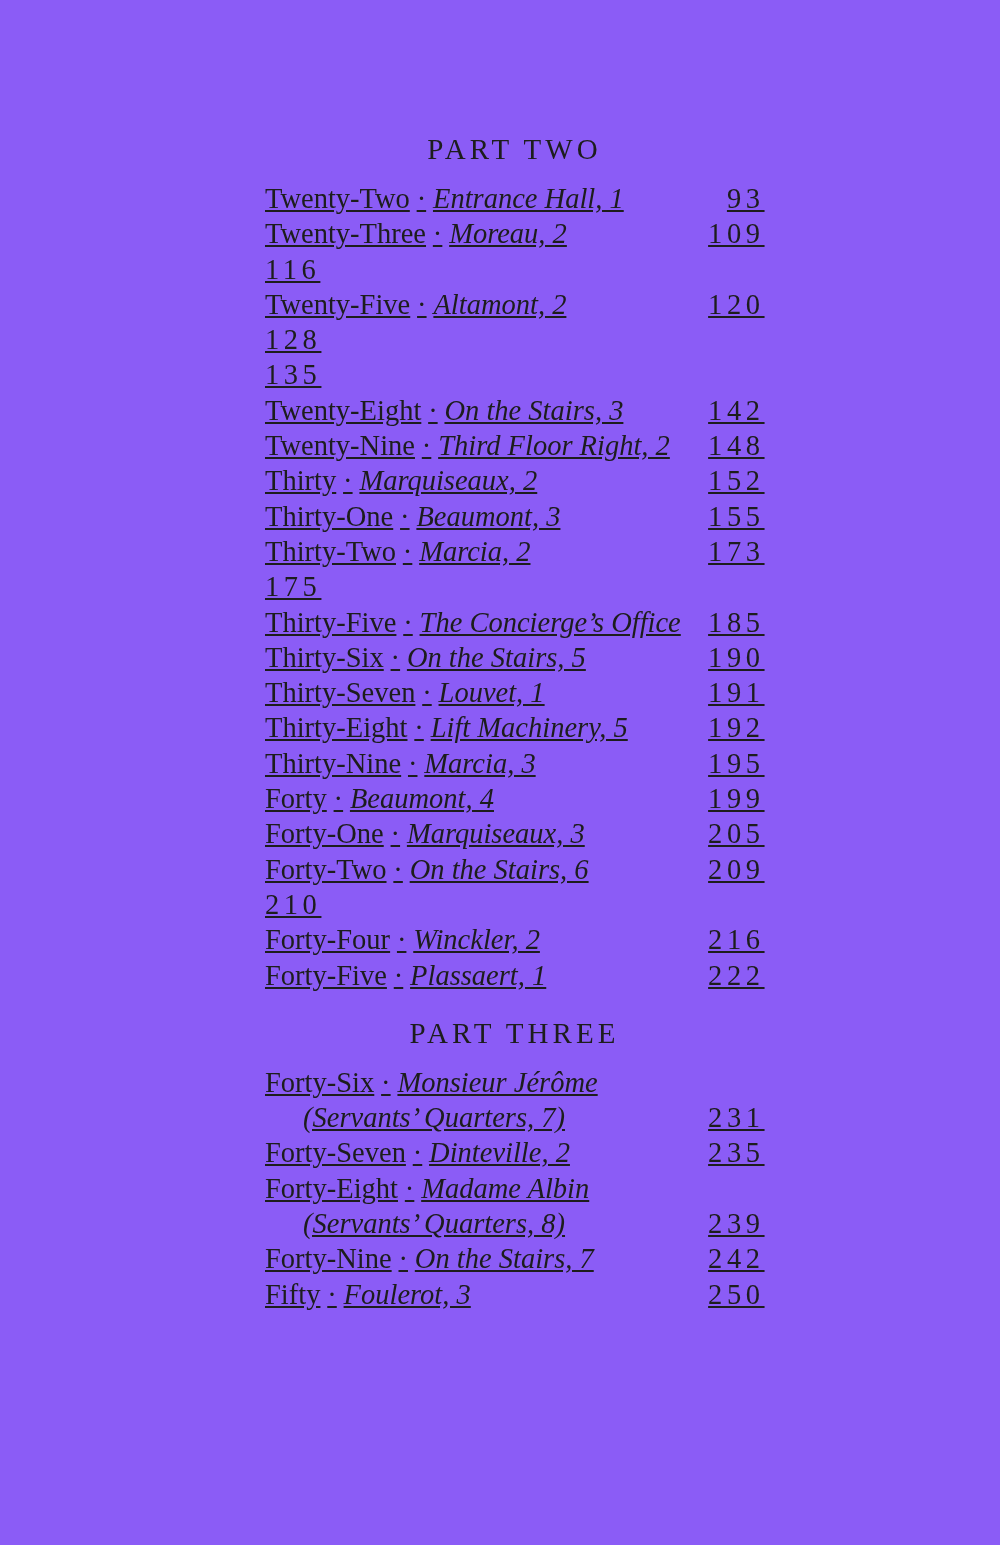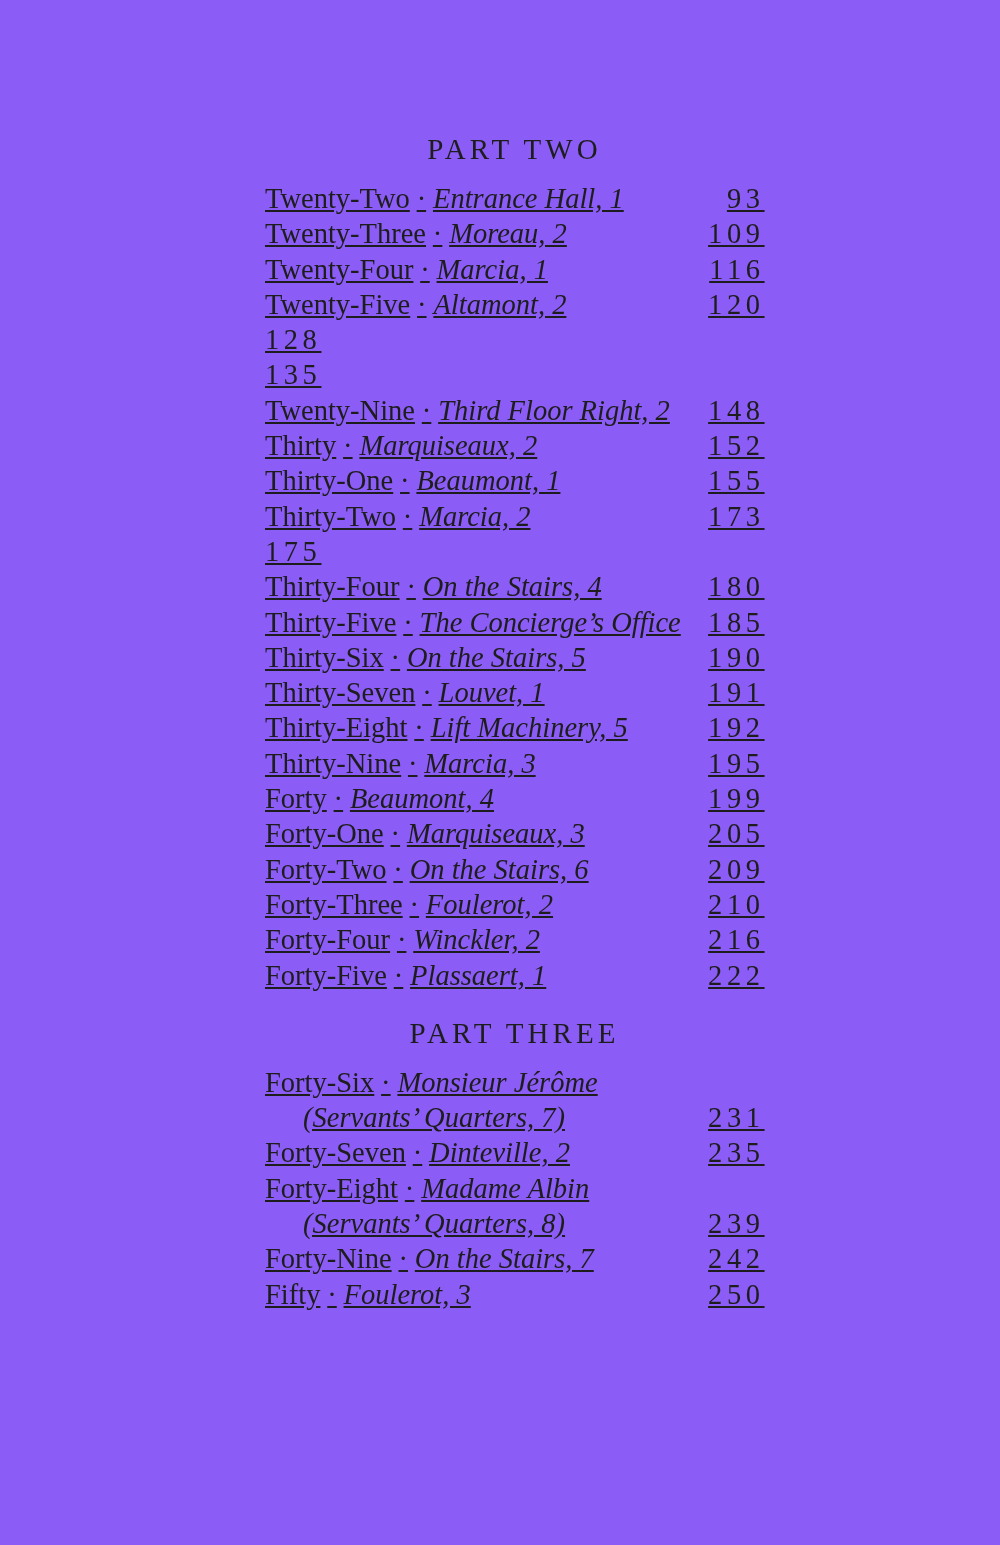--- a/index.html
+++ b/index.html
@@ -73,21 +73,20 @@
             </div>
           </div>
           <div class="entry">
             <div class="row">
               <span class="label"><span class="chapter-name">Twenty-Three</span><span class="sep">·</span><span class="chapter-title">Moreau, 2</span></span>
               <span class="pageno">109</span>
             </div>
           </div>
           <div class="entry">
             <div class="row">
-              <span class="label"><span class="chapter-name">Twenty-Four</span><span class="sep">·</span><span class="chapter-title">Marcia, 1</span></span>
               <span class="pageno">116</span>
             </div>
           </div>
           <div class="entry">
             <div class="row">
               <span class="label"><span class="chapter-name">Twenty-Five</span><span class="sep">·</span><span class="chapter-title">Altamont, 2</span></span>
               <span class="pageno">120</span>
             </div>
           </div>
           <div class="entry">
@@ -95,55 +94,55 @@
               <span class="pageno">128</span>
             </div>
           </div>
           <div class="entry">
             <div class="row">
               <span class="pageno">135</span>
             </div>
           </div>
           <div class="entry">
             <div class="row">
+              <span class="label"><span class="chapter-name">Twenty-Eight</span><span class="sep">·</span><span class="chapter-title">On the Stairs, 3</span></span>
+              <span class="pageno">142</span>
+            </div>
+          </div>
+          <div class="entry">
+            <div class="row">
               <span class="label"><span class="chapter-name">Twenty-Nine</span><span class="sep">·</span><span class="chapter-title">Third Floor Right, 2</span></span>
               <span class="pageno">148</span>
             </div>
           </div>
           <div class="entry">
             <div class="row">
               <span class="label"><span class="chapter-name">Thirty</span><span class="sep">·</span><span class="chapter-title">Marquiseaux, 2</span></span>
               <span class="pageno">152</span>
             </div>
           </div>
           <div class="entry">
             <div class="row">
-              <span class="label"><span class="chapter-name">Thirty-One</span><span class="sep">·</span><span class="chapter-title">Beaumont, 1</span></span>
+              <span class="label"><span class="chapter-name">Thirty-One</span><span class="sep">·</span><span class="chapter-title">Beaumont, 3</span></span>
               <span class="pageno">155</span>
             </div>
           </div>
           <div class="entry">
             <div class="row">
               <span class="label"><span class="chapter-name">Thirty-Two</span><span class="sep">·</span><span class="chapter-title">Marcia, 2</span></span>
               <span class="pageno">173</span>
             </div>
           </div>
           <div class="entry">
             <div class="row">
               <span class="pageno">175</span>
             </div>
           </div>
           <div class="entry">
             <div class="row">
-              <span class="label"><span class="chapter-name">Thirty-Four</span><span class="sep">·</span><span class="chapter-title">On the Stairs, 4</span></span>
-              <span class="pageno">180</span>
-            </div>
-          </div>
-          <div class="entry">
-            <div class="row">
               <span class="label"><span class="chapter-name">Thirty-Five</span><span class="sep">·</span><span class="chapter-title">The Concierge’s Office</span></span>
               <span class="pageno">185</span>
             </div>
           </div>
           <div class="entry">
             <div class="row">
               <span class="label"><span class="chapter-name">Thirty-Six</span><span class="sep">·</span><span class="chapter-title">On the Stairs, 5</span></span>
               <span class="pageno">190</span>
             </div>
           </div>
@@ -178,21 +177,20 @@
             </div>
           </div>
           <div class="entry">
             <div class="row">
               <span class="label"><span class="chapter-name">Forty-Two</span><span class="sep">·</span><span class="chapter-title">On the Stairs, 6</span></span>
               <span class="pageno">209</span>
             </div>
           </div>
           <div class="entry">
             <div class="row">
-              <span class="label"><span class="chapter-name">Forty-Three</span><span class="sep">·</span><span class="chapter-title">Foulerot, 2</span></span>
               <span class="pageno">210</span>
             </div>
           </div>
           <div class="entry">
             <div class="row">
               <span class="label"><span class="chapter-name">Forty-Four</span><span class="sep">·</span><span class="chapter-title">Winckler, 2</span></span>
               <span class="pageno">216</span>
             </div>
           </div>
           <div class="entry">

